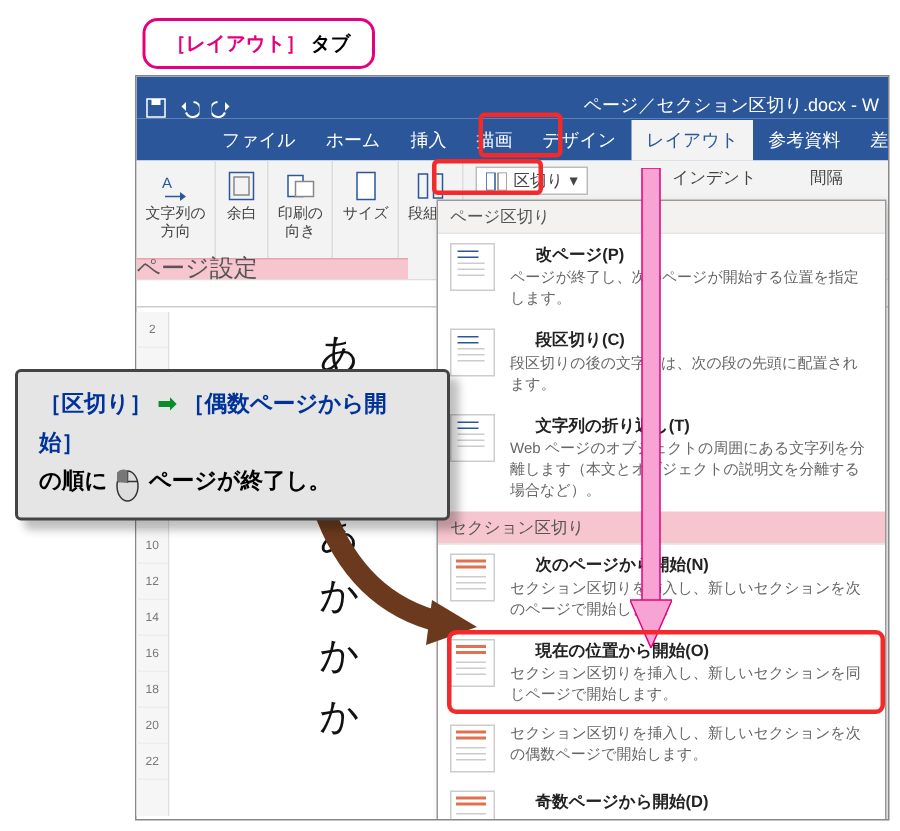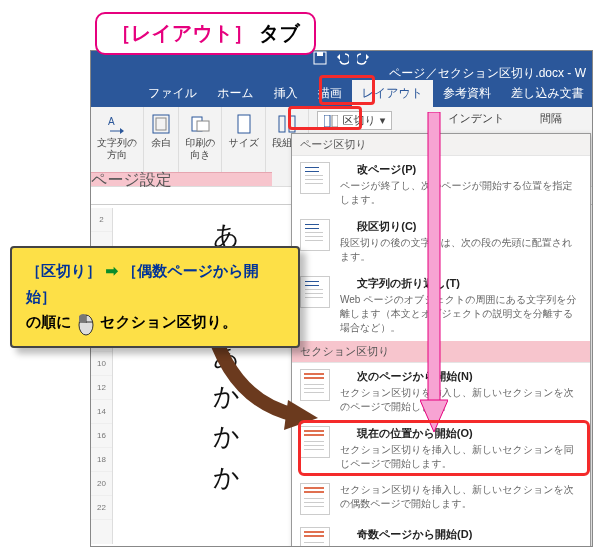--- a/index.html
+++ b/index.html
@@ -13,39 +13,40 @@
     overflow: hidden;
   }
 
   .callout-top {
     position: absolute;
     top: 12px; left: 95px;
     border: 2px solid #e6007e;
     border-radius: 10px;
     background: #fff;
     padding: 6px 14px;
-    font-size: 20px;
+    font-size: 13px;
     font-weight: bold;
     z-index: 50;
   }
   .callout-top .bracket { color: #e6007e; }
 
   .callout-mid {
     position: absolute;
     top: 246px; left: 10px;
-    background: #fde047;
+    background: #e5e5e5;
     border: 2px solid #444;
     border-radius: 4px;
     padding: 10px 14px 10px 14px;
     font-size: 15px;
     font-weight: bold;
     line-height: 1.7;
     z-index: 50;
     width: 290px;
     box-shadow: 6px 6px 6px rgba(0,0,0,.25);
+    font-family: Liberation Serif, serif;
   }
   .callout-mid .blue { color: #003399; }
   .callout-mid .arrow { color: #0a8c2a; }
   .callout-mid .mouse {
     display: inline-block;
     vertical-align: middle;
   }
 
   .app {
     position: absolute;
@@ -54,24 +55,23 @@
     height: 497px;
     border: 1px solid #888;
     background: #fff;
     overflow: hidden;
   }
   .titlebar {
     height: 28px;
     background: #2b579a;
     color: #fff;
     display: flex;
-    align-items: center;
+    align-items: flex-end;
     padding: 0 6px;
     font-size: 12px;
-    flex-direction: column;
   }
   .titlebar .qat { display: flex; gap: 8px; align-items: center; }
   .titlebar .title { margin-left: auto; font-size: 12px; }
 
   .tabbar {
     height: 28px;
     background: #2b579a;
     display: flex;
     align-items: flex-end;
     color: #fff;
@@ -259,21 +259,21 @@
   <span class="arrow">➡</span>
   <span class="blue">［</span><span class="blue">偶数ページから開始</span><span class="blue">］</span><br>
   <span>の順に</span>
   <span class="mouse">
     <svg width="20" height="26" viewBox="0 0 20 26">
         <ellipse cx="10" cy="15" rx="7" ry="10" fill="#ddd" stroke="#333"></ellipse>
         <path d="M10 5v8M3 12h14" stroke="#333" fill="none"></path>
         <path d="M3 6 A7 10 0 0 1 10 5 L10 13 L3 12 Z" fill="#777"></path>
       </svg>
   </span>
-  <span>セクション区切り。</span>
+  <span>ページが終了し。</span>
 </div>
 
 <div class="app">
   <div class="titlebar">
     <div class="qat">
       <span>
           <svg width="14" height="14" viewBox="0 0 14 14">
             <rect x="1" y="1" width="12" height="12" fill="none" stroke="#fff"></rect>
             <rect x="4" y="1" width="6" height="4" fill="#fff"></rect>
           </svg>
@@ -291,20 +291,21 @@
           </svg>
         </span>
     </div>
     <div class="title">ページ／セクション区切り.docx  -  W</div>
   </div>
   <div class="tabbar">
     <div class="tab">ファイル</div>
     <div class="tab">ホーム</div>
     <div class="tab">挿入</div>
     <div class="tab">描画</div>
+    <div class="tab">デザイン</div>
     <div class="tab active">レイアウト</div>
     <div class="tab">参考資料</div>
     <div class="tab">差し込み文書</div>
 
   </div>
 
   <div class="ribbon">
     <div class="rgroup">
       <div class="ic">
           <svg width="22" height="22">

